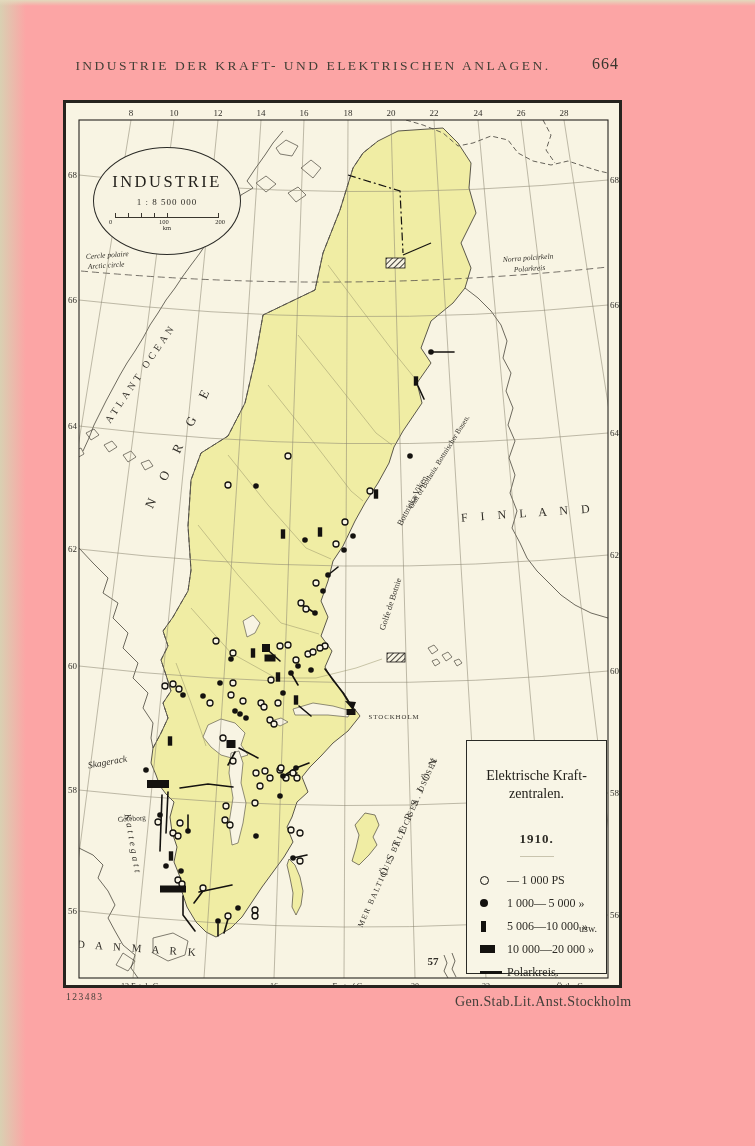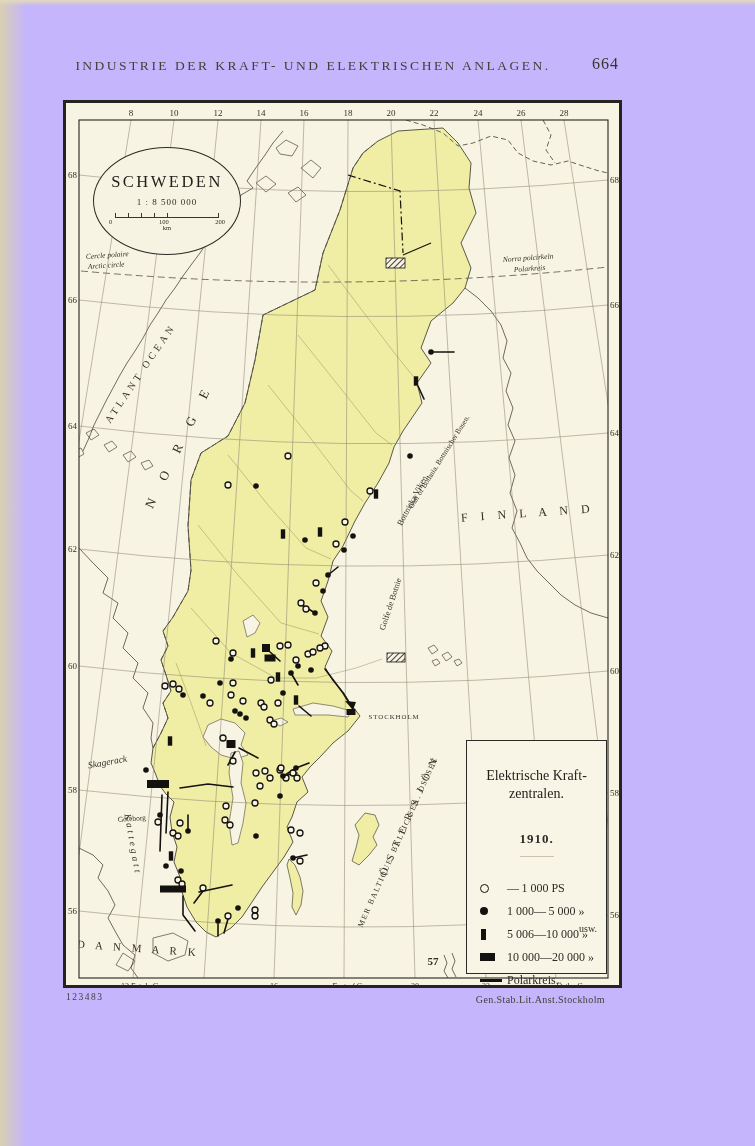--- a/index.html
+++ b/index.html
@@ -1,17 +1,17 @@
 <!DOCTYPE html>
 <html><head>
 <meta charset="utf-8">
 <style>
   html,body{margin:0;padding:0;background:#b9b2a0;}
   .page{position:relative;width:755px;height:1146px;margin:0 auto;
-        background:#c4b5fd;overflow:hidden;
+        background:#fca5a5;overflow:hidden;
         font-family:"Liberation Serif","DejaVu Serif",serif;color:#2e2c26;}
   .page::before{content:"";position:absolute;left:0;top:0;bottom:0;width:26px;
         background:linear-gradient(to right,#d9d0b2,rgba(242,236,215,0));pointer-events:none;z-index:50;}
   .page::after{content:"";position:absolute;left:0;top:0;right:0;height:6px;
         background:linear-gradient(to bottom,#e3dabd,rgba(242,236,215,0));pointer-events:none;z-index:50;}
   .hdr{position:absolute;left:63px;top:58px;width:500px;text-align:center;
         font-size:13.5px;letter-spacing:2.5px;color:#433f36;}
   .pageno{position:absolute;left:592px;top:55px;font-size:16px;letter-spacing:1px;color:#3a362e;}
   .mapbox{position:absolute;left:63px;top:100px;width:553px;height:882px;
         border:3px solid #26241f;background:#f8f4e3;}
@@ -23,32 +23,32 @@
   .oval .t2{margin-top:5px;font-size:9px;letter-spacing:1px;}
   .sbar{position:relative;width:104px;margin:5px auto 0;height:5px;border-bottom:1px solid #3a362e;}
   .sbar i{position:absolute;bottom:0;width:1px;height:4px;background:#3a362e;}
   .sbar-lab{width:116px;margin:0 auto;font-size:6.5px;display:flex;justify-content:space-between;}
   .sbar-km{font-size:6.5px;margin-top:-1px;}
   .legend{position:absolute;left:400px;top:637px;width:139px;height:232px;
         background:#f8f5e6;border:1.2px solid #2a2a26;z-index:10;text-align:center;font-family:Liberation Serif, serif;}
   .legend .lt{margin-top:26px;font-size:14px;line-height:1.32;color:#23211c;}
   .legend .ly{margin-top:27px;font-size:13px;font-weight:bold;letter-spacing:1px;}
   .legend .ldiv{width:34px;margin:9px auto 2px;border-top:1px solid #c9c4ae;}
-  .lrows{margin-top:20px;text-align:right;}
+  .lrows{margin-top:12px;text-align:right;}
   .lrow{display:flex;align-items:center;height:23px;padding-left:13px;font-size:12px;}
   .lsym{width:27px;display:flex;align-items:center;}
   .sym-open{width:7px;height:7px;border:1.6px solid #14120f;border-radius:50%;background:#f8f5e6;}
   .sym-fill{width:8px;height:8px;border-radius:50%;background:#14120f;}
   .sym-sbar{width:5px;height:11px;background:#14120f;margin-left:1px;}
   .sym-lbar{width:15px;height:8px;background:#14120f;}
   .sym-line{width:22px;height:2.5px;background:#14120f;}
   .lusw{position:absolute;right:9px;bottom:39px;font-size:10px;}
   .printno{position:absolute;left:66px;top:992px;font-size:9.5px;letter-spacing:1.5px;color:#44403a;text-align:right;}
   .imprint{position:absolute;left:455px;top:994px;width:150px;text-align:right;
-        font-size:10px;letter-spacing:.4px;color:#44403a;}
+        font-size:14px;letter-spacing:.4px;color:#44403a;}
 </style>
 </head>
 <body>
 
 <div class="page">
   <div class="hdr">INDUSTRIE DER KRAFT- UND ELEKTRISCHEN ANLAGEN.</div>
   <div class="pageno">664</div>
 
   <div class="mapbox">
     <svg id="map-svg" width="553" height="882" viewBox="0 0 553 882">
@@ -301,21 +301,21 @@
         <text x="544" y="815" text-anchor="start" font-size="9" font-family="&quot;Liberation Serif&quot;,serif" fill="#33312b">56</text>
         <text x="55" y="886" text-anchor="start" font-size="8" font-family="&quot;Liberation Serif&quot;,serif" fill="#33312b">12 Est de Greenw.</text>
         <text x="208" y="886" text-anchor="middle" font-size="8" font-family="&quot;Liberation Serif&quot;,serif" fill="#33312b">16</text>
         <text x="292" y="886" text-anchor="middle" font-size="8" font-family="&quot;Liberation Serif&quot;,serif" fill="#33312b">East of Greenw.</text>
         <text x="349" y="886" text-anchor="middle" font-size="8" font-family="&quot;Liberation Serif&quot;,serif" fill="#33312b">20</text>
         <text x="420" y="886" text-anchor="middle" font-size="8" font-family="&quot;Liberation Serif&quot;,serif" fill="#33312b">22</text>
         <text x="538" y="886" text-anchor="end" font-size="8" font-family="&quot;Liberation Serif&quot;,serif" fill="#33312b">Östl.v.Greenw.</text>
       </svg>
 
     <div class="oval">
-      <div class="t1">SCHWEDEN</div>
+      <div class="t1">INDUSTRIE</div>
       <div class="t2">1 : 8 500 000</div>
       <div class="sbar">
         <i style="left:0"></i>
           <i style="left:13px"></i>
           <i style="left:26px"></i>
           <i style="left:39px"></i>
           <i style="left:52px"></i>
           <i style="left:103px"></i>
       </div>
       <div class="sbar-lab">

